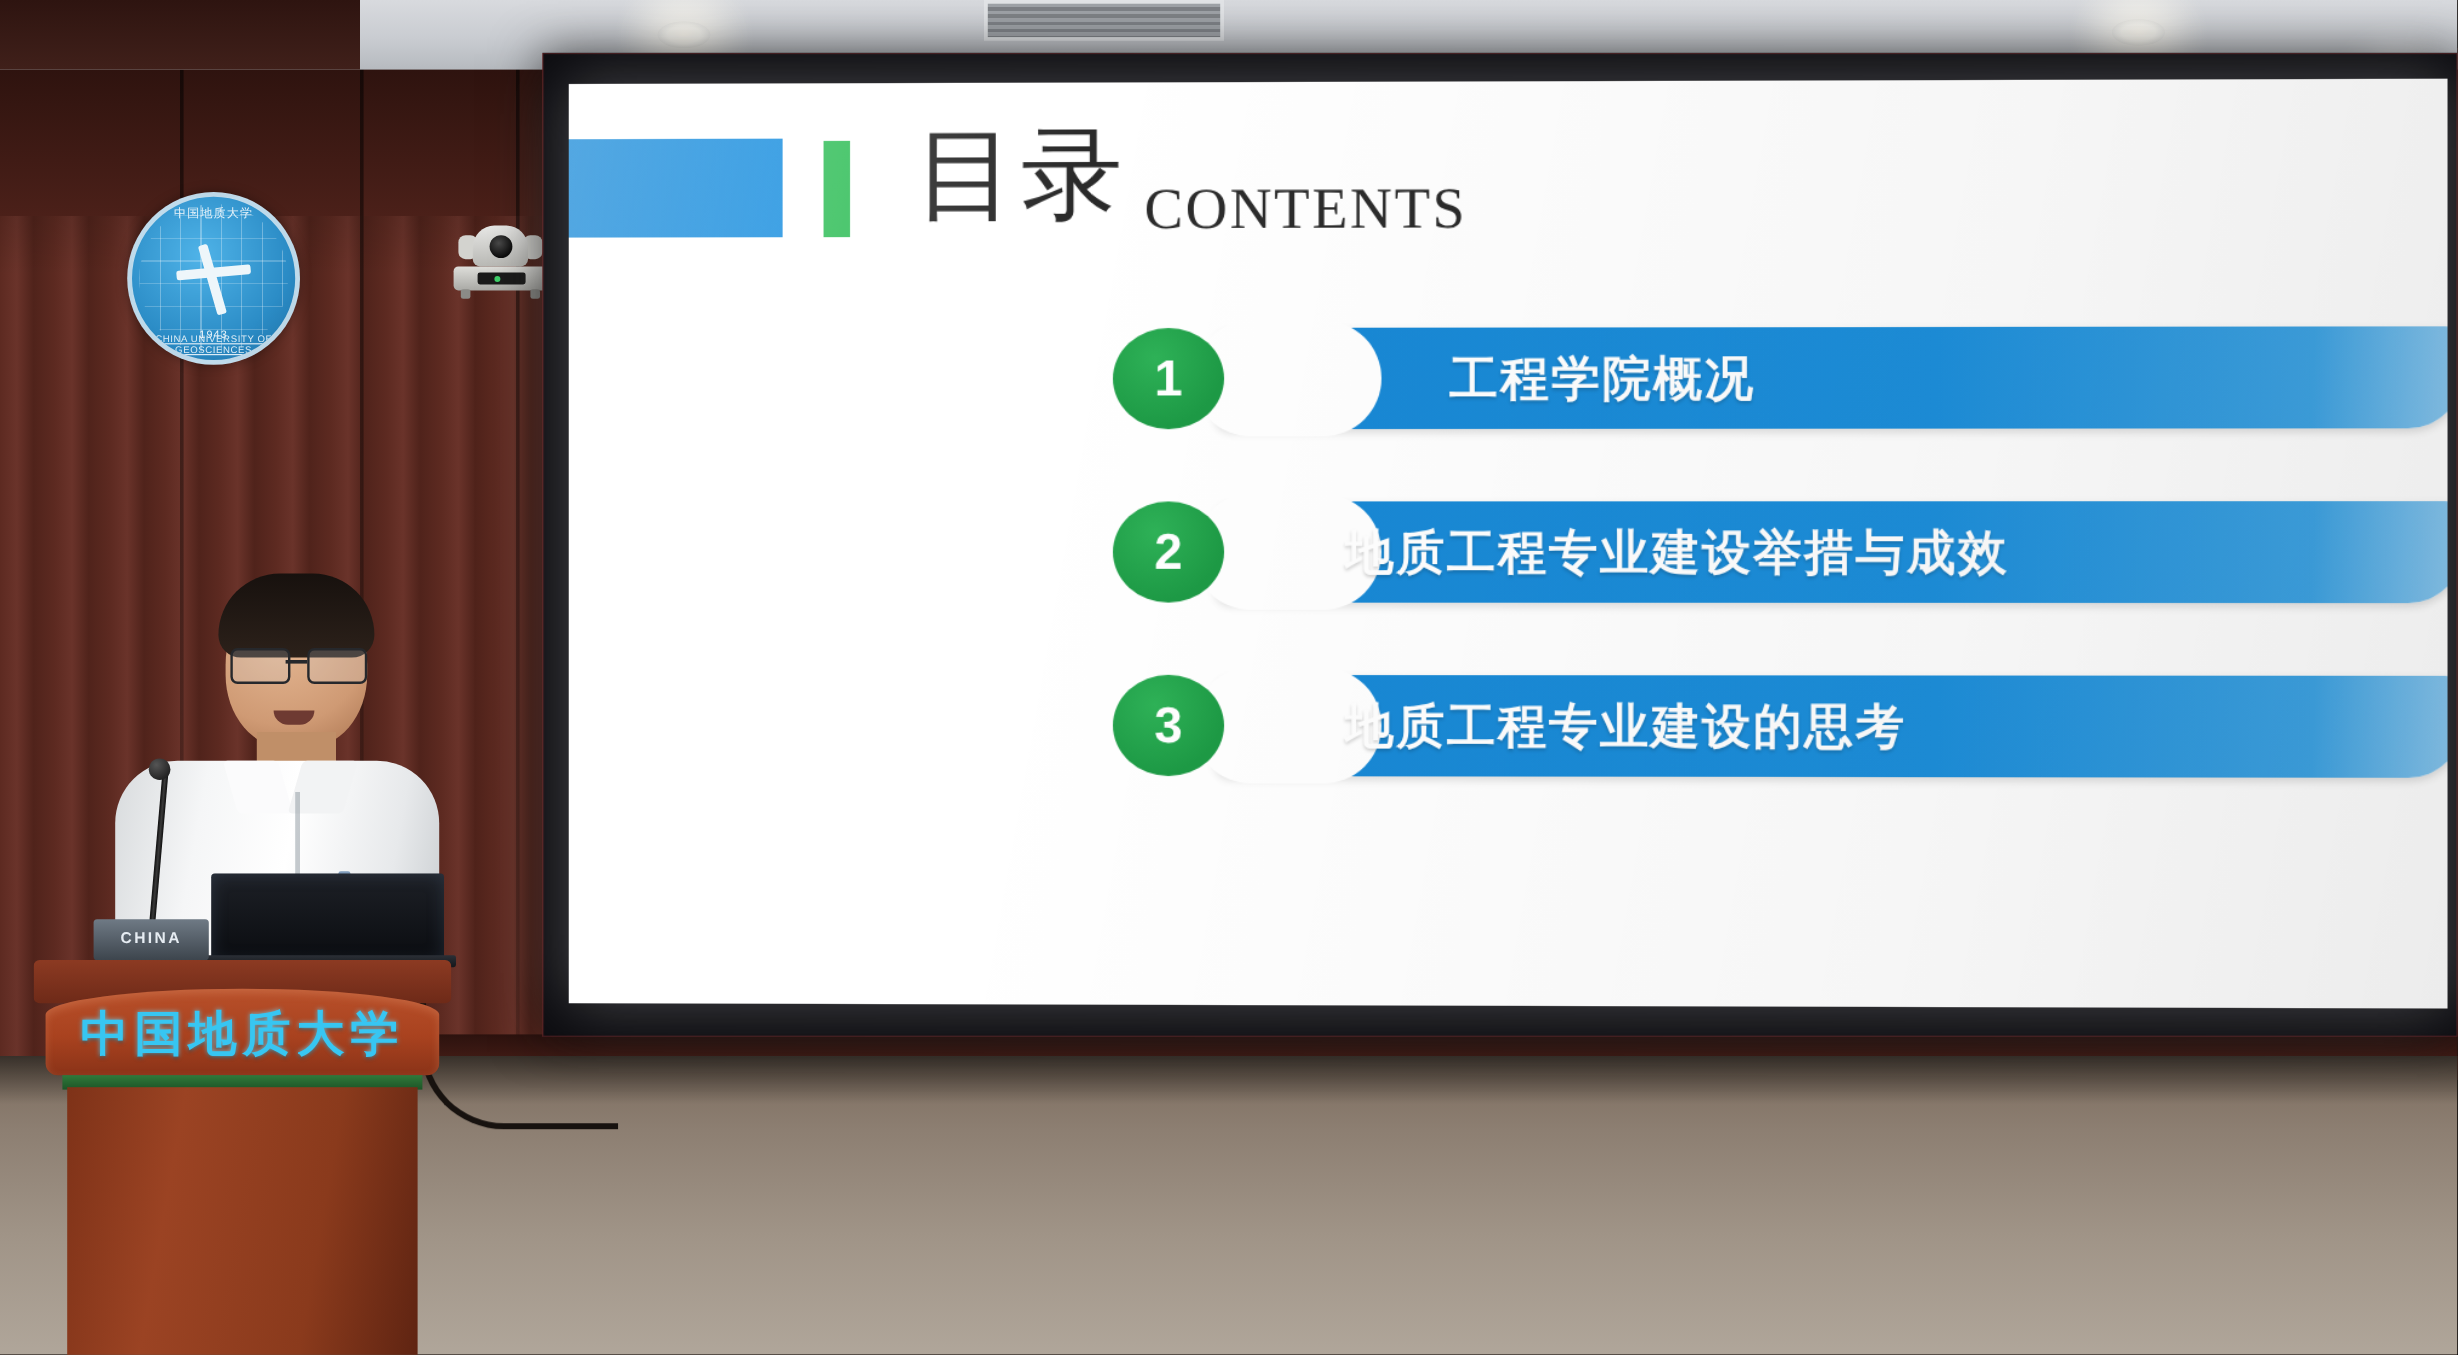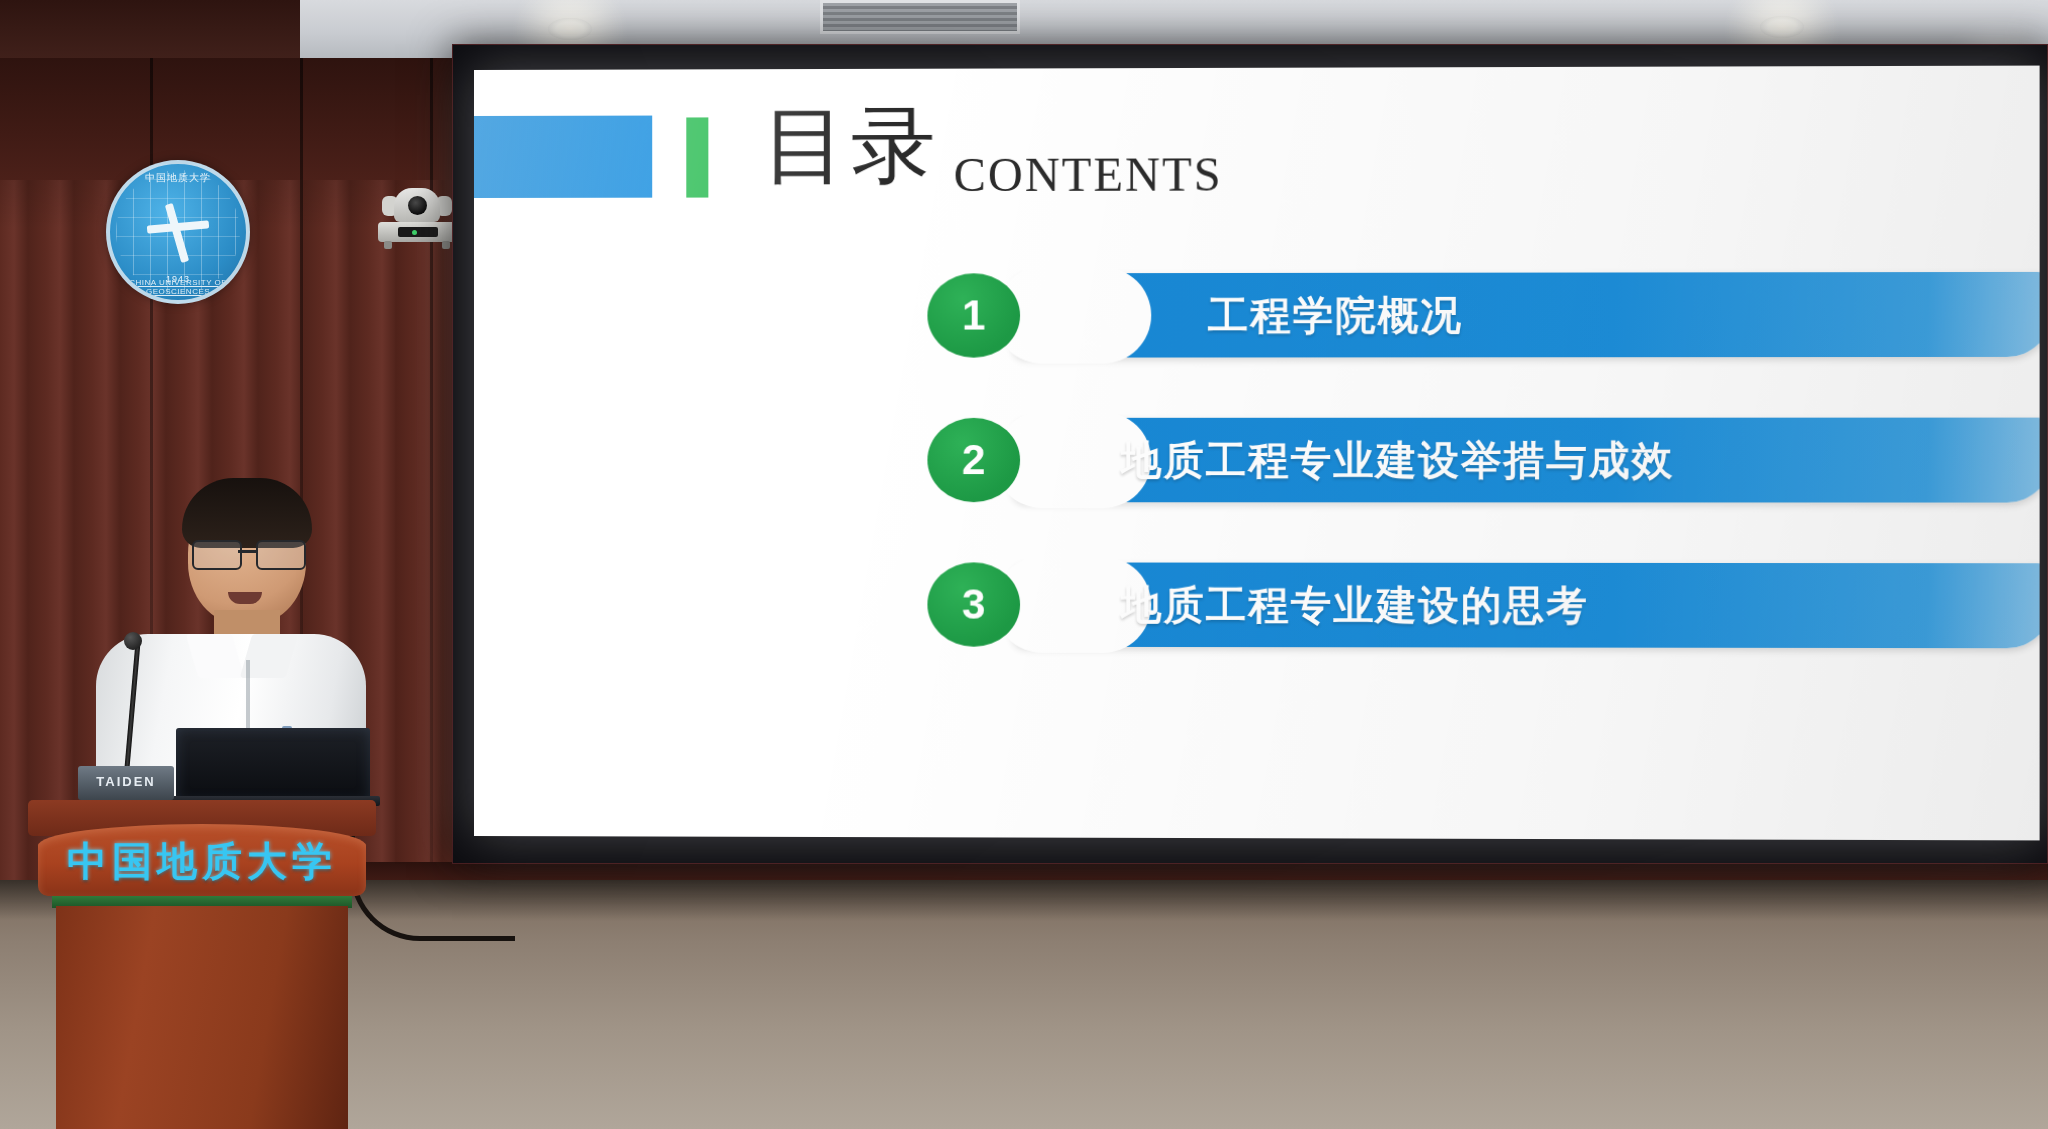--- a/index.html
+++ b/index.html
@@ -264,21 +264,21 @@
     <div class="sp-collarR"></div>
     <div class="sp-placket"></div>
     <div class="sp-pocket"></div>
   </div>
 
   <div class="mic-stem"></div>
   <div class="mic-head"></div>
   <div class="laptop"></div>
   <div class="laptop-base"></div>
   <div class="desk-unit"></div>
-  <div class="desk-unit-label">TAIDEN</div>
+  <div class="desk-unit-label">CHINA</div>
   <div class="cable"></div>
 
   <div class="podium">
     <div class="podium-top"></div>
     <div class="podium-band"></div>
     <div class="podium-name">中国地质大学</div>
     <div class="podium-green"></div>
     <div class="podium-body"></div>
   </div>
 

